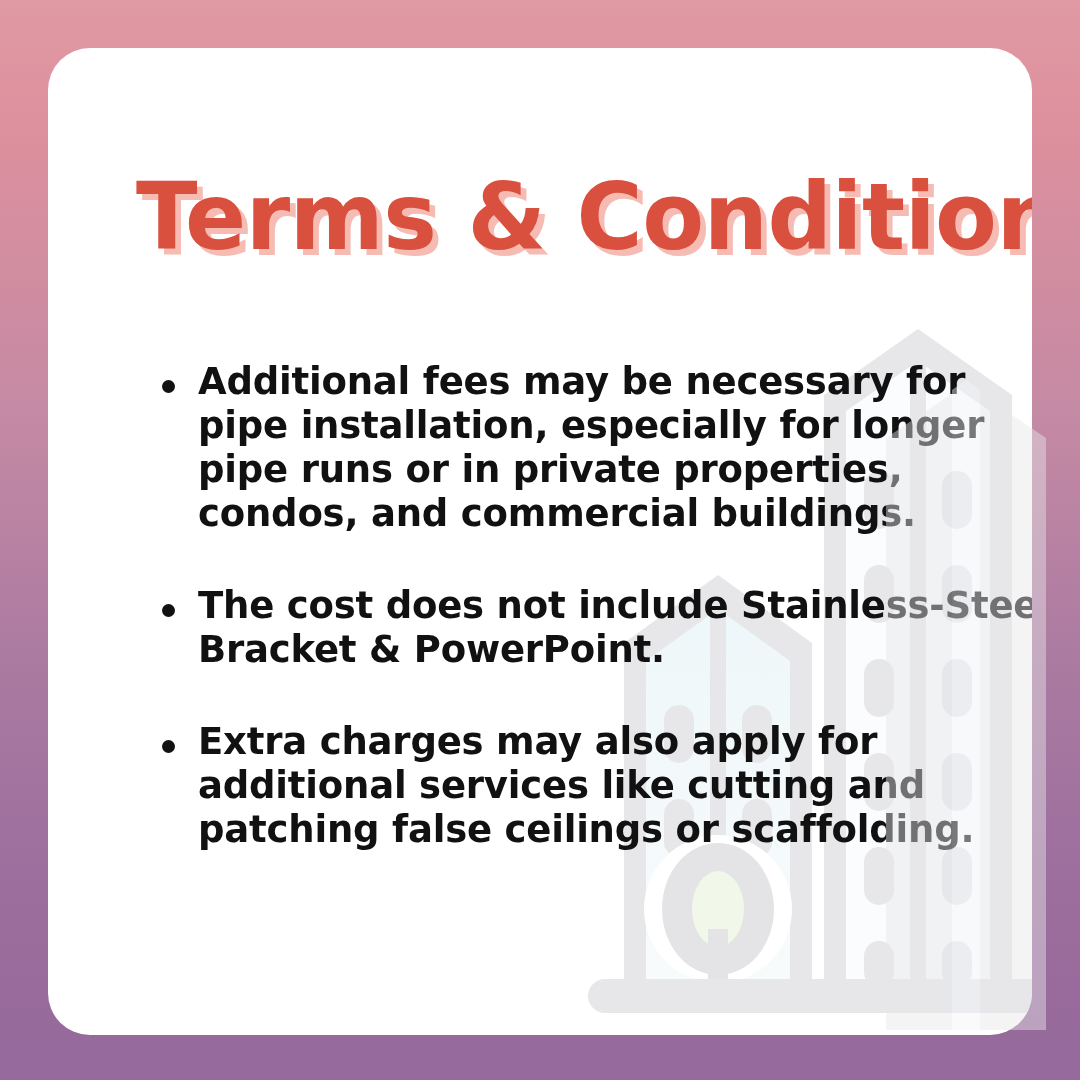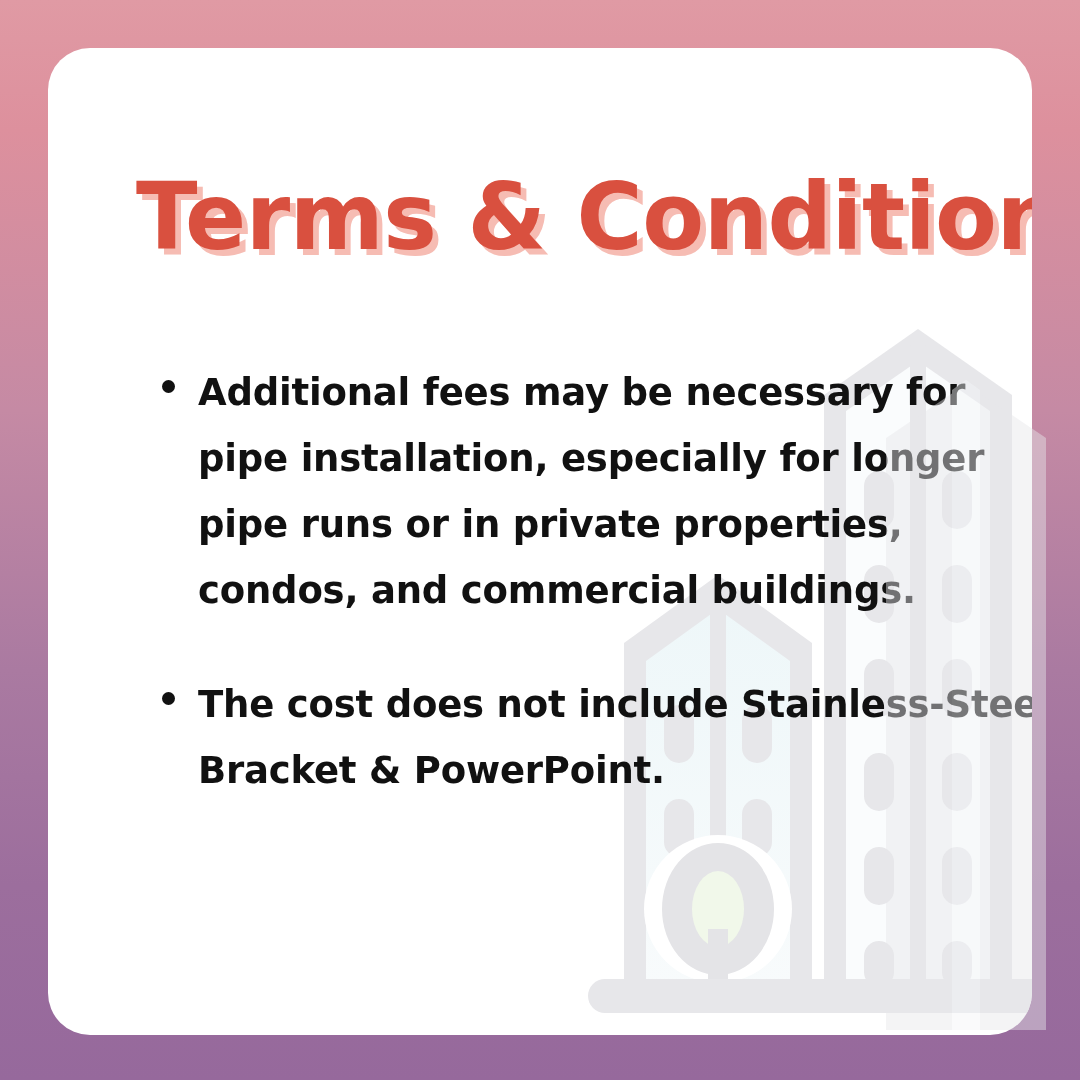--- a/index.html
+++ b/index.html
@@ -89,21 +89,21 @@
     padding: 0;
     list-style: none;
   }
   .bullet {
     position: relative;
     padding-left: 42px;
     margin-bottom: 48px;
     font-family: "DejaVu Sans", "Liberation Sans", sans-serif;
     font-weight: 700;
     font-size: 37px;
-    line-height: 66px;
+    line-height: 44px;
     color: #111111;
     letter-spacing: -0.2px;
     max-width: 872px;
   }
   .bullet:last-child { margin-bottom: 0; }
   .bullet .dot {
     position: absolute;
     left: 6px;
     top: 20px;
     width: 13px;
@@ -196,16 +196,20 @@
 
     <ul class="bullets">
       <li class="bullet">
         <span class="dot"></span>
         <span>Additional fees may be necessary for pipe installation, especially for longer pipe runs or in private properties, condos, and commercial buildings.</span>
       </li>
       <li class="bullet">
         <span class="dot"></span>
         <span>The cost does not include Stainless-Steel Bracket &amp; PowerPoint.</span>
       </li>
+      <li class="bullet">
+        <span class="dot"></span>
+        <span>Extra charges may also apply for additional services like cutting and patching false ceilings or scaffolding.</span>
+      </li>
     </ul>
 
   </div>
 </div>
 
 </body></html>

